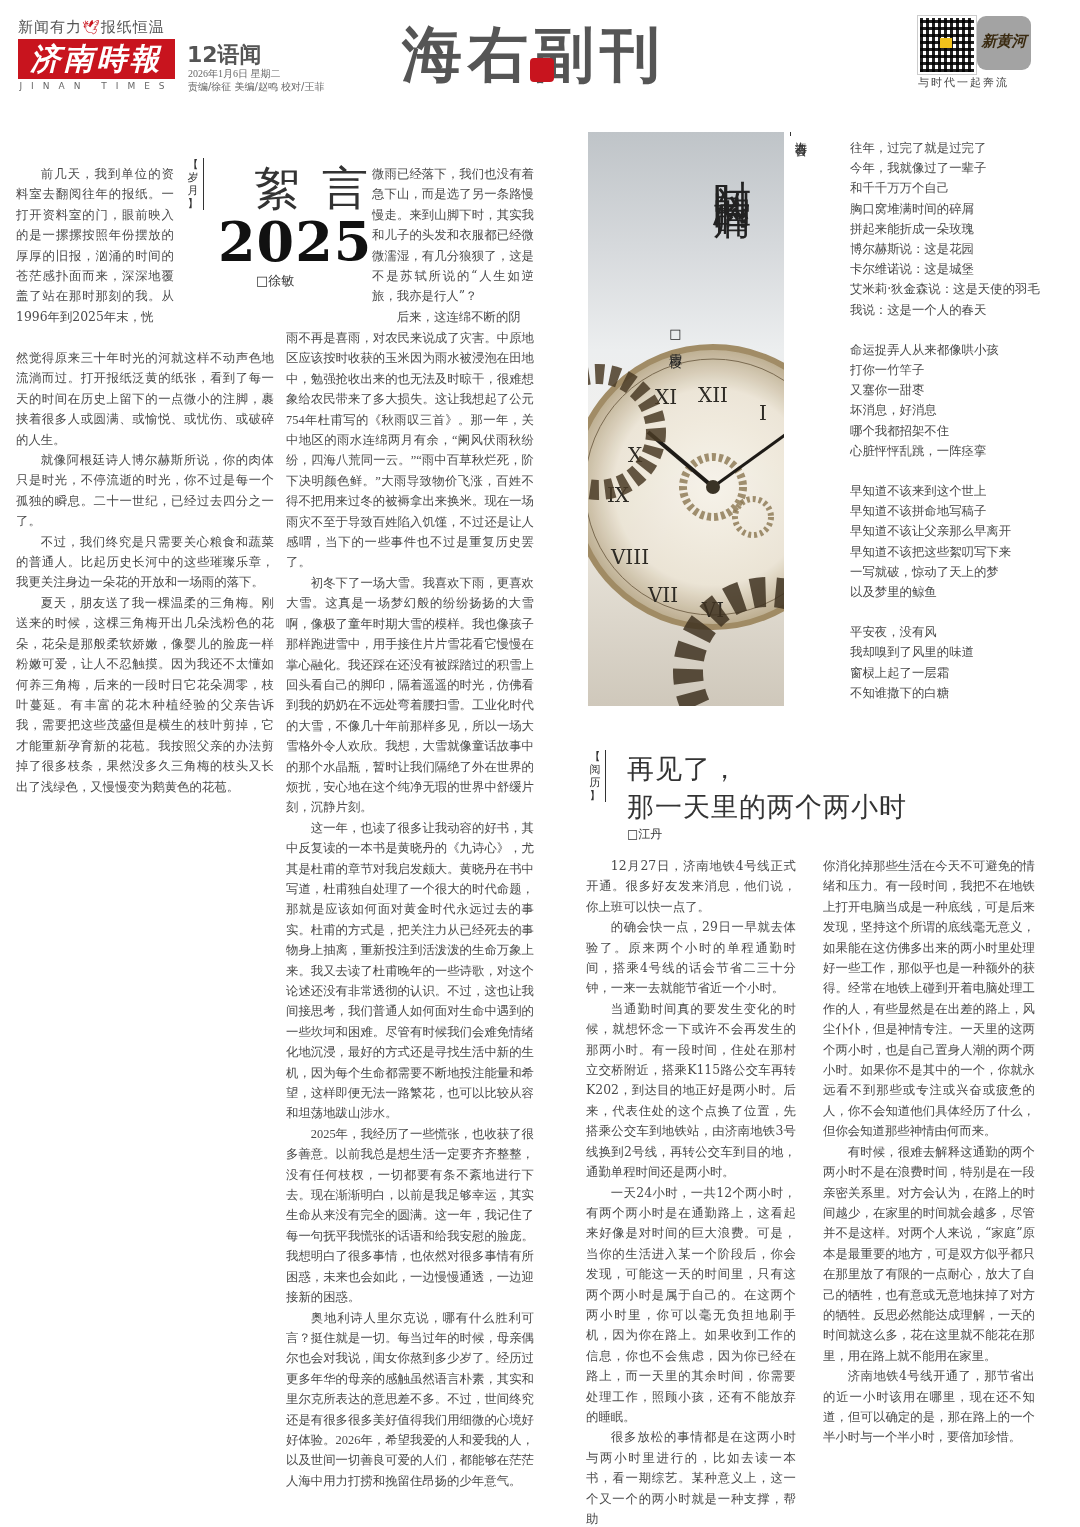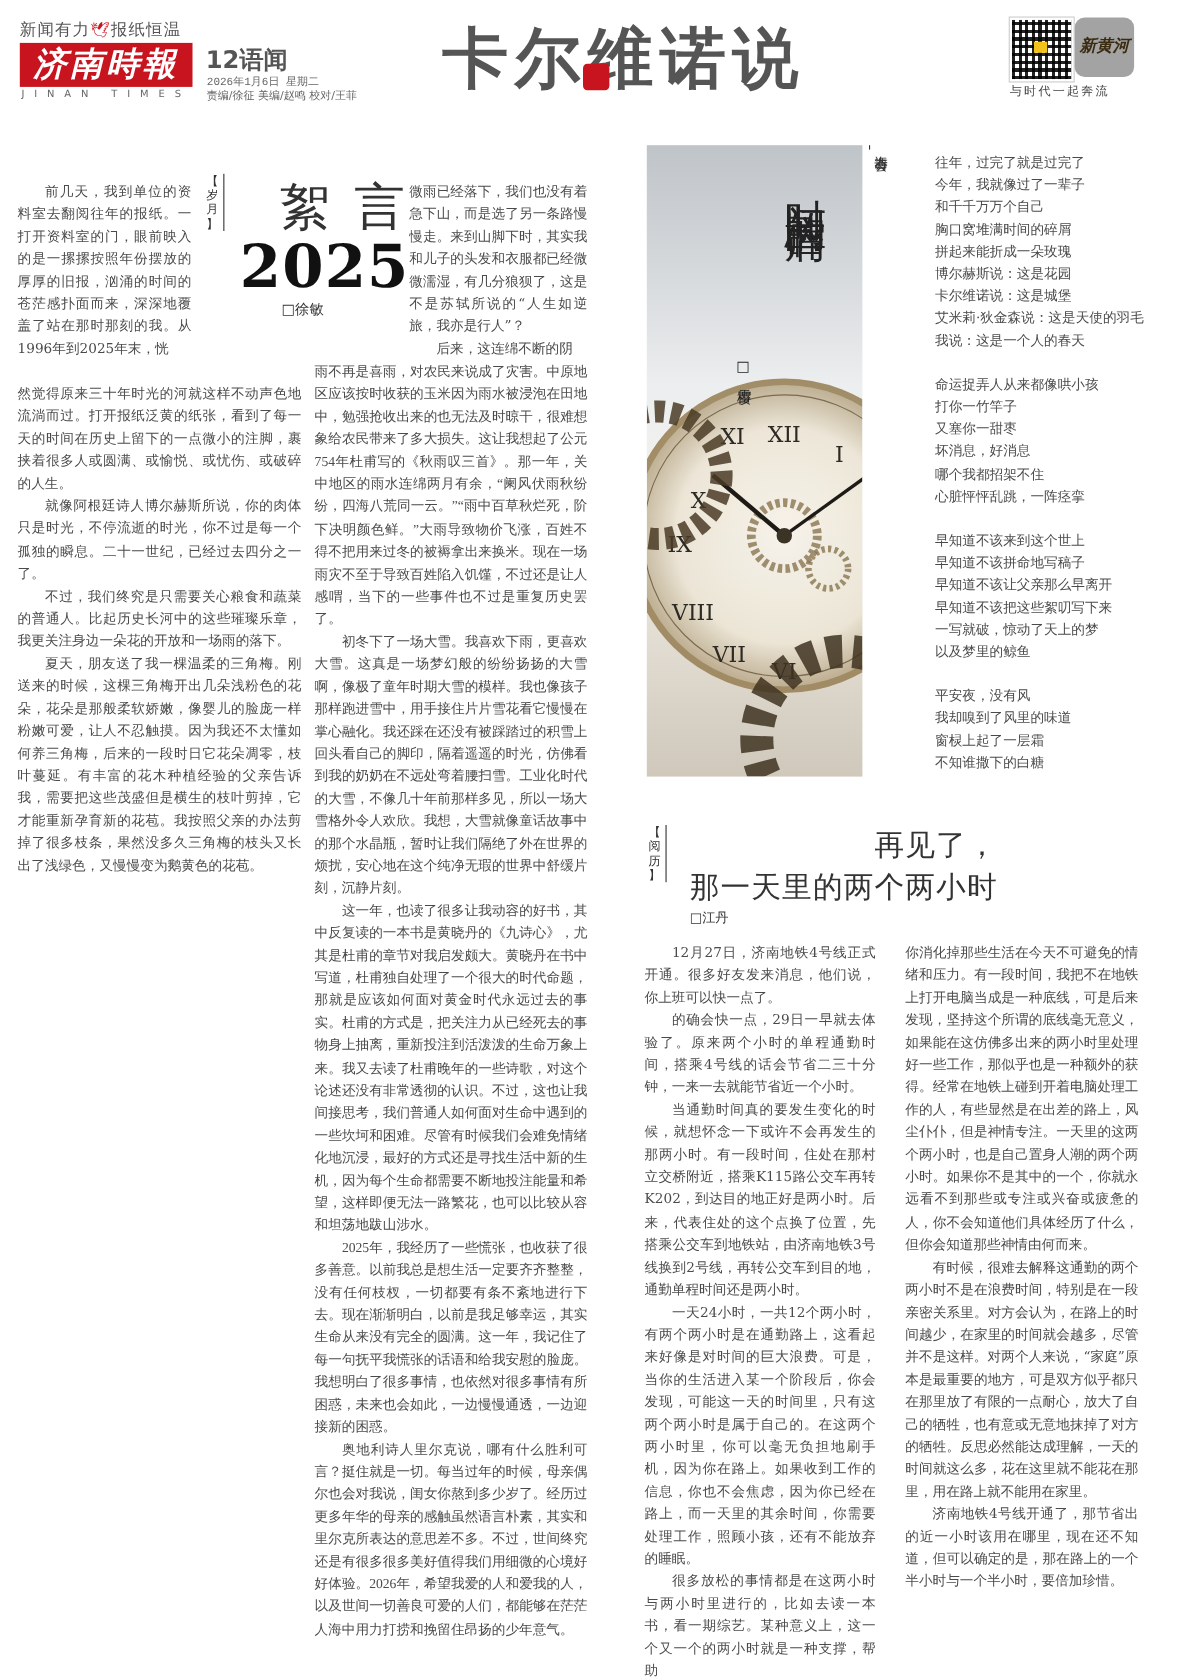--- a/index.html
+++ b/index.html
@@ -9,21 +9,21 @@
 
   
   .slogan { left:18px; top:18px; font-family:"DejaVu Sans", sans-serif; font-size:15px; color:#555; letter-spacing:1px; white-space:nowrap; }
   .slogan .bird { color:#c8141e; font-size:14px; }
   .logo-box { left:18px; top:39px; width:157px; height:40px; background:#c8141e; color:#fff;
               font-family:"DejaVu Serif", serif; font-size:30px; font-weight:bold; font-style:italic;
               line-height:40px; text-align:center; letter-spacing:3px; }
   .logo-en { left:18px; top:81px; width:157px; font-family:"DejaVu Sans", sans-serif; font-size:9px;
              color:#666; letter-spacing:9px; text-align:center; }
   .page-num { left:187px; top:40px; font-family:"DejaVu Sans", sans-serif; font-weight:bold; font-size:22px; color:#555; white-space:nowrap; }
-  .pub-date { left:188px; top:67px; font-family:Liberation Mono, monospace; font-size:10px; color:#666; white-space:nowrap; }
+  .pub-date { left:188px; top:67px; font-family:Liberation Serif, serif; font-size:10px; color:#666; white-space:nowrap; }
   .editors { left:188px; top:80px; font-family:"DejaVu Sans", sans-serif; font-size:10px; color:#666; white-space:nowrap; }
   .section-title { left:402px; top:14px; font-family:"DejaVu Sans", sans-serif; font-size:60px; font-weight:bold;
                    color:#555; letter-spacing:6px; white-space:nowrap; line-height:80px; }
   .seal { left:530px; top:58px; width:24px; height:24px; background:#c8141e; border-radius:4px; }
   .qr { left:918px; top:16px; width:54px; height:54px; background:
         repeating-linear-gradient(90deg,#222 0 3px,#fff 3px 6px),
         repeating-linear-gradient(0deg,#222 0 3px,#fff 3px 7px);
         background-blend-mode:multiply; border:2px solid #fff; outline:1px solid #ccc; }
   .qr-dot { left:940px; top:38px; width:12px; height:10px; background:#f1c21b; }
   .app-icon { left:977px; top:16px; width:54px; height:54px; background:#a3a3a3; border-radius:9px;
@@ -53,34 +53,34 @@
   .poem-author { left:666px; top:326px; font-family:"DejaVu Sans", sans-serif; font-size:13px; color:#222;
                  writing-mode:vertical-rl; letter-spacing:2px; }
   .poem-tag { left:790px; top:132px; font-family:"DejaVu Sans", sans-serif; font-size:12px; color:#333;
               writing-mode:vertical-rl; border-left:1px solid #333; padding-left:3px; letter-spacing:1px; line-height:14px; }
 
   .poem { left:850px; top:138px; width:225px; font-size:12.4px; line-height:20.2px; color:#4a4a4a; }
   .poem .stanza { margin-bottom:20px; }
   .poem .line { white-space:nowrap; }
 
   
-  .a3-title { left:627px; top:750px; font-family:"DejaVu Sans", sans-serif; font-size:27px; color:#333; line-height:38px; font-weight:300; letter-spacing:1px;text-align:right; }
+  .a3-title { left:627px; top:750px; font-family:"DejaVu Sans", sans-serif; font-size:27px; color:#333; line-height:38px; font-weight:300; letter-spacing:1px; }
 </style>
 </head>
 <body>
 
 <div class="abs slogan">
   <span>新闻有力</span><span class="bird">🕊</span><span>报纸恒温</span>
 </div>
 <div class="abs logo-box">济南時報</div>
 <div class="abs logo-en">JINAN TIMES</div>
 <div class="abs page-num">12语闻</div>
 <div class="abs pub-date">2026年1月6日 星期二</div>
 <div class="abs editors">责编/徐征 美编/赵鸣 校对/王菲</div>
-<div class="abs section-title">卡尔维诺说</div>
+<div class="abs section-title">海右副刊</div>
 <div class="abs seal"></div>
 <div class="abs qr"></div>
 <div class="abs qr-dot"></div>
 <div class="abs app-icon">新黄河</div>
 <div class="abs app-tagline">与时代一起奔流</div>
 
 <div class="abs tag" style="left:186px; top:158px;">
   <div>【</div>
   <div>岁月</div>
   <div>】</div>

